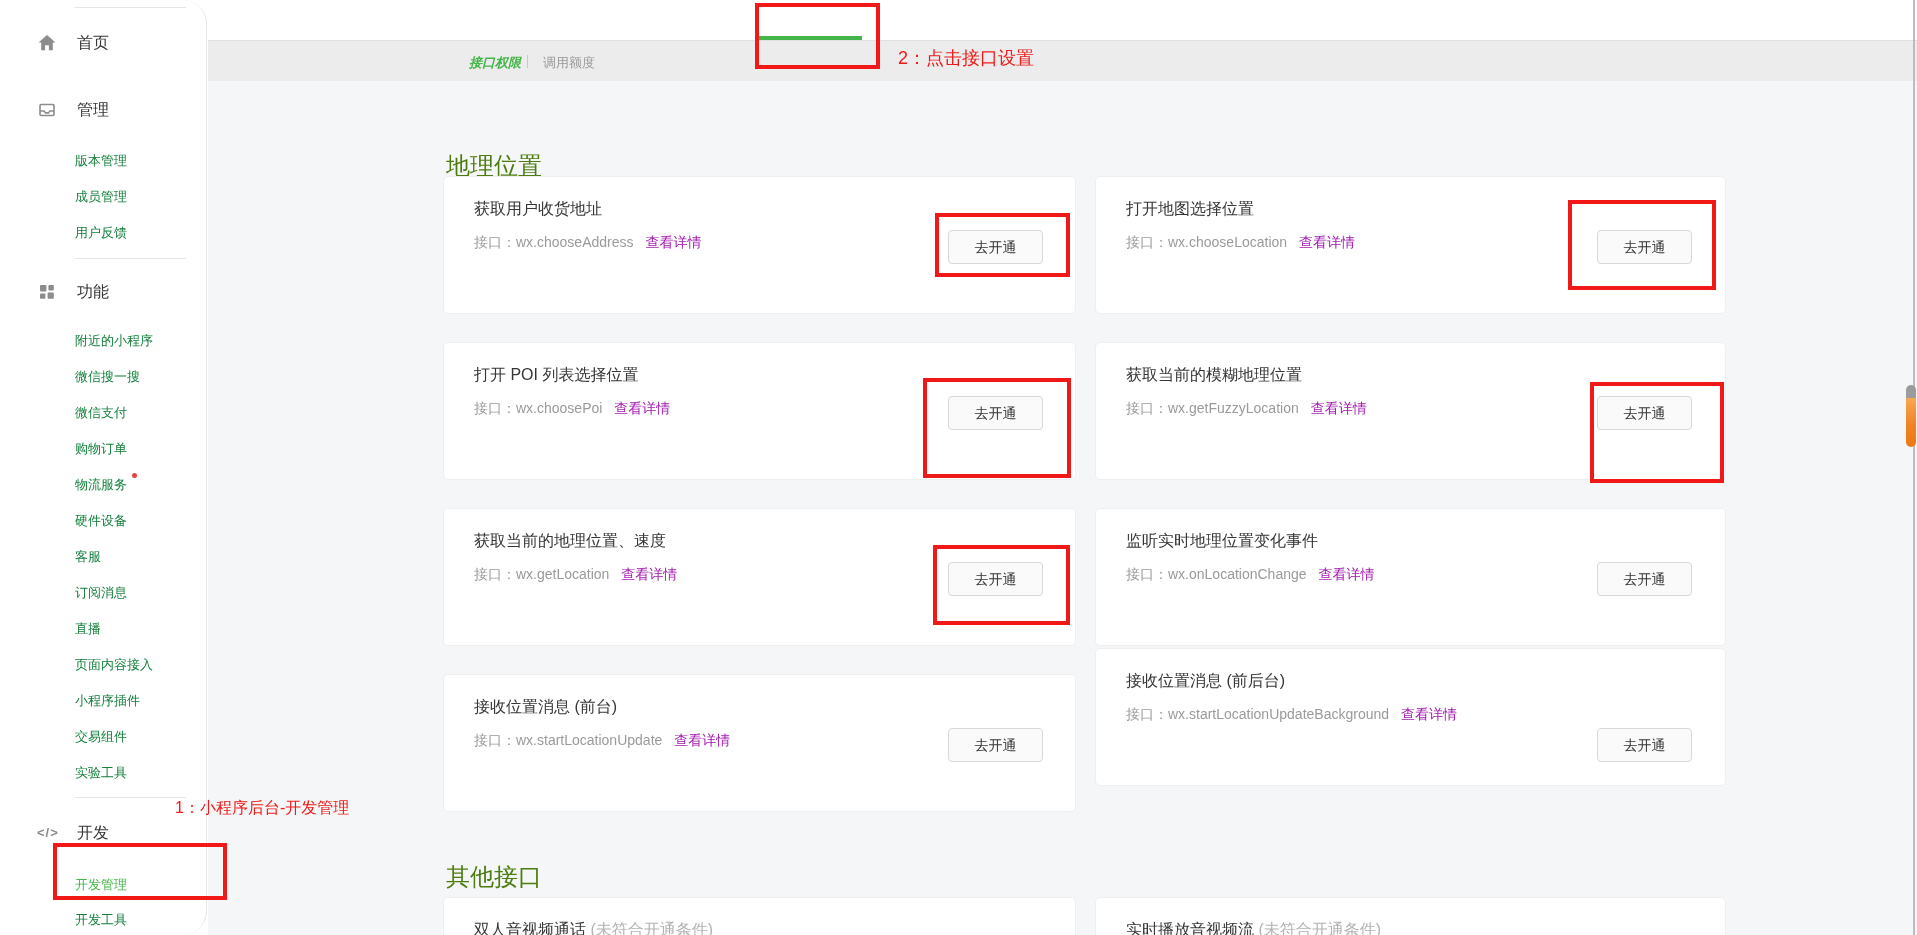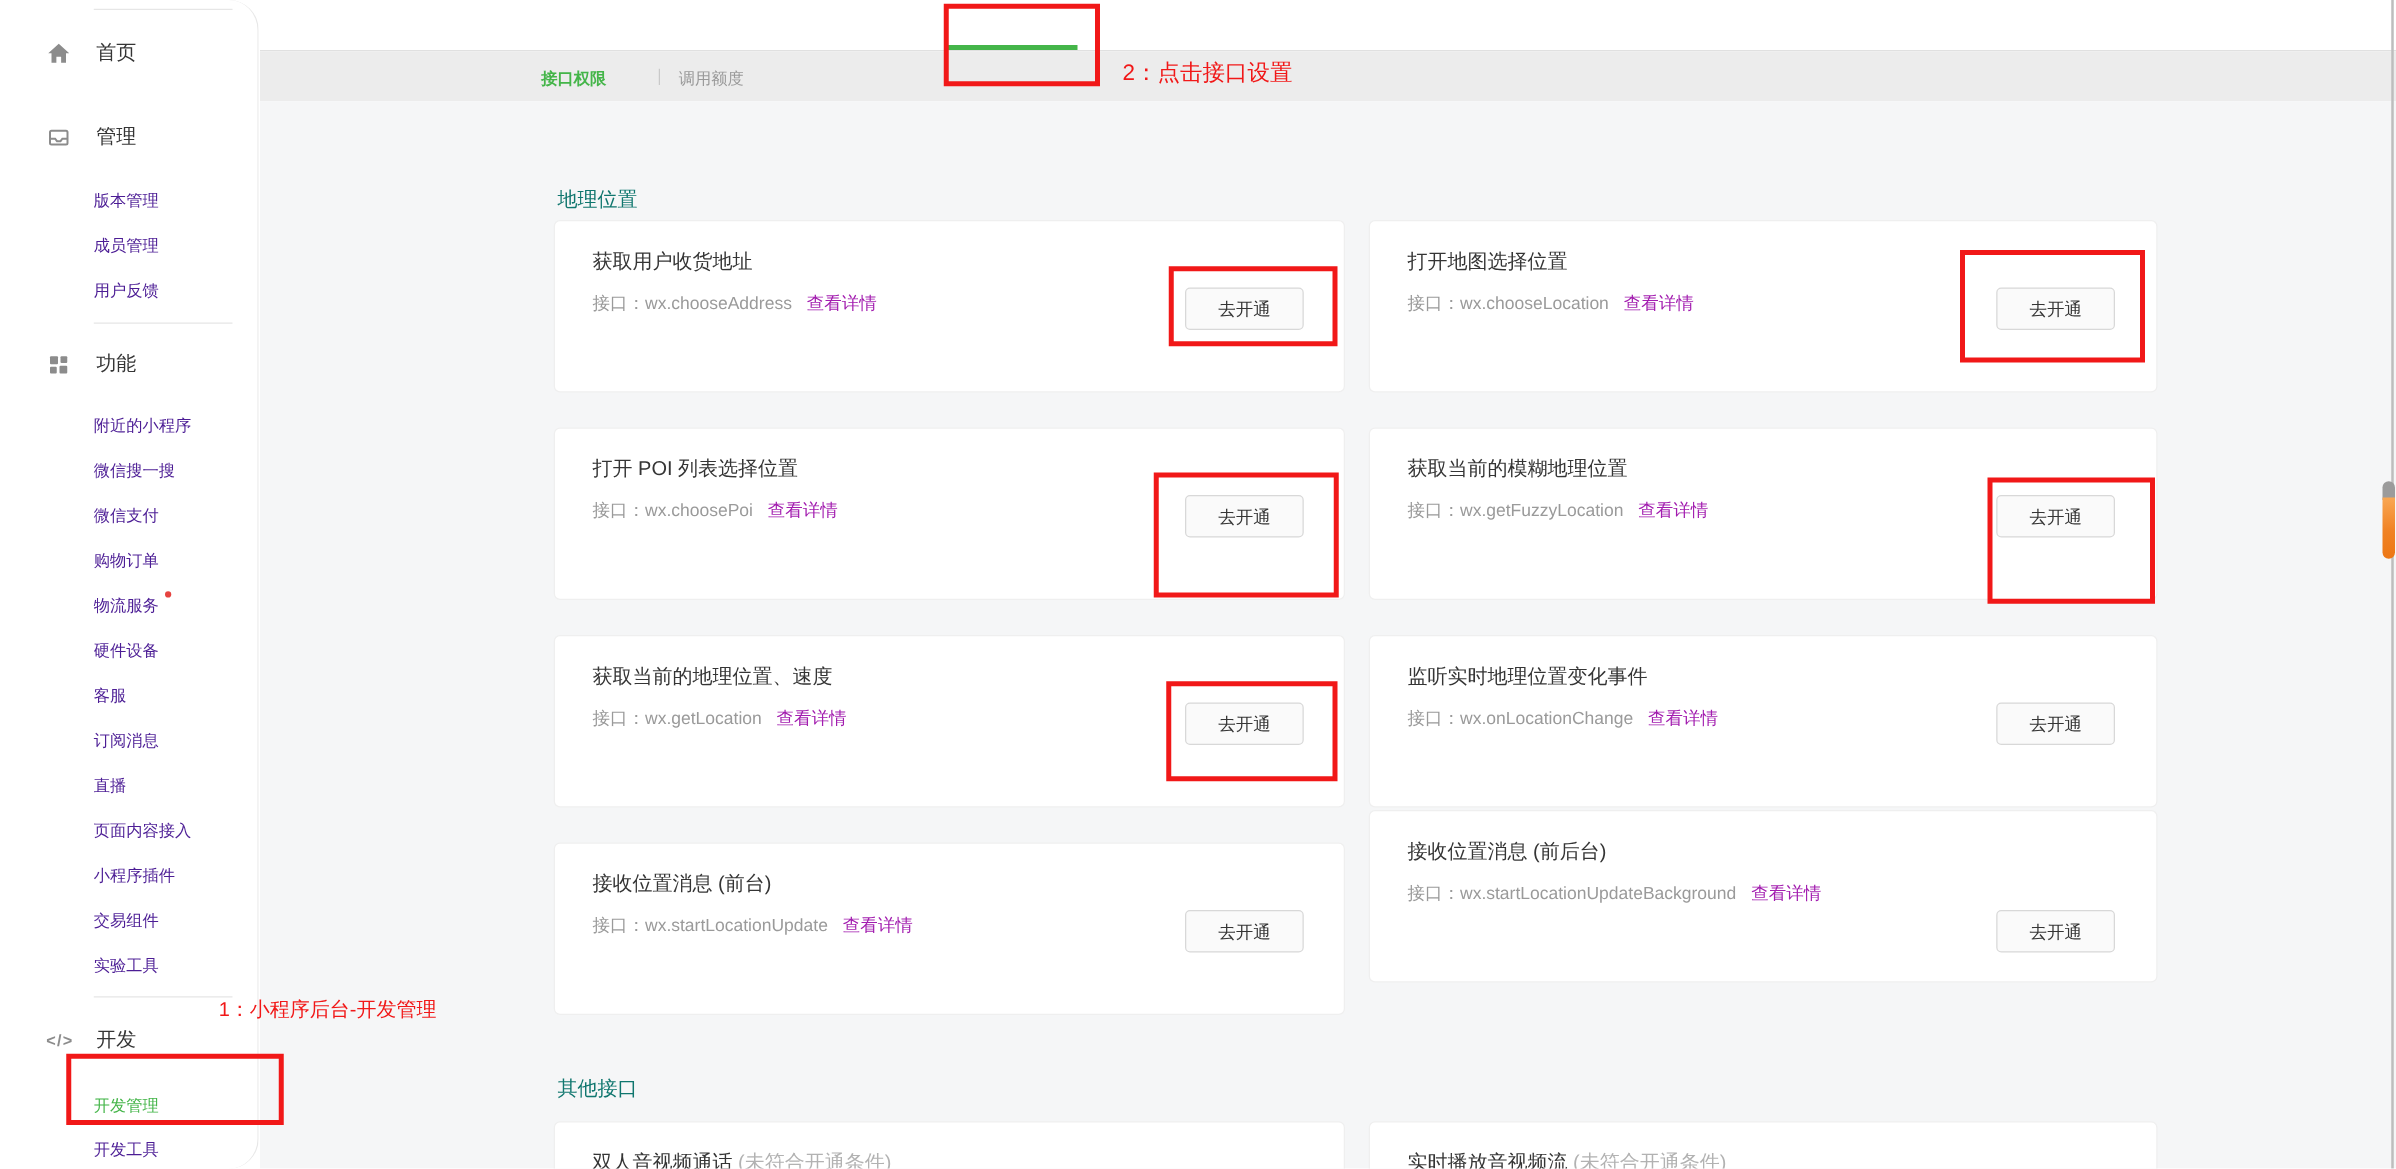--- a/index.html
+++ b/index.html
@@ -7,39 +7,39 @@
   body { font-family:"Liberation Sans", sans-serif; }
   .app { position:relative; width:1917px; height:935px; overflow:hidden; background:#fff; }
 
   
   .sidebar { position:absolute; left:0; top:0; width:207px; height:935px; background:#fff; border-right:1px solid #e7e7e7; z-index:2;border-radius:24px; }
   .sb-divider { position:absolute; left:75px; width:111px; height:1px; background:#e6e6e6; }
   .sb-header { position:absolute; left:77px; font-size:16px; color:#353535; height:20px; line-height:20px; cursor:pointer; }
   .sb-icon { position:absolute; left:37px; width:20px; height:20px; color:#8c8c8c; }
   .sb-icon svg { width:20px; height:20px; display:block; }
   .sb-code { font-size:13px; font-weight:bold; color:#8c8c8c; letter-spacing:1px; line-height:20px; }
-  .sb-item { position:absolute; left:75px; font-size:13px; color:#4c1d95; height:16px; line-height:16px; cursor:pointer; white-space:nowrap; }
+  .sb-item { position:absolute; left:75px; font-size:13px; color:#15803d; height:16px; line-height:16px; cursor:pointer; white-space:nowrap; }
   .sb-item.active { color:#44b549; }
   .sb-dot { position:absolute; width:5px; height:5px; border-radius:50%; background:#e64340; }
 
   
   .topbar { position:absolute; left:208px; top:0; width:1709px; height:41px; background:#fff; border-bottom:1px solid #e0e0e0; z-index:1; }
   .tab { position:absolute; top:12px; transform:translateX(-50%); font-size:16px; color:#9a9a9a; white-space:nowrap; cursor:pointer; }
   .tab.active { color:#353535; }
   .tab-underline { position:absolute; left:757px; top:36px; width:105px; height:4px; background:#44b549; z-index:1; }
 
   
   .substrip { position:absolute; left:208px; top:41px; width:1709px; height:40px; background:#ececec; z-index:0; }
   .subtab { position:absolute; top:54px; font-size:13px; color:#999; cursor:pointer; white-space:nowrap; z-index:1; }
   .subtab.active { color:#44b549; font-weight:bold; }
   .subtab-sep { position:absolute; left:527px; top:55px; width:1px; height:13px; background:#c9c9c9; z-index:1; }
 
   
   .content-bg { position:absolute; left:208px; top:81px; width:1709px; height:854px; background:#f5f6f7; z-index:0; }
-  .section-title { position:absolute; font-size:16px; color:#0f766e; z-index:1; }
+  .section-title { position:absolute; font-size:24px; color:#4d7c0f; z-index:1; }
   .card { position:absolute; background:#fff; border:1px solid #efefef; border-radius:5px; z-index:1; }
   .card-title { position:absolute; left:30px; top:22px; font-size:16px; color:#353535; white-space:nowrap; }
   .card-title .cond { color:#b2b2b2; }
   .card-api { position:absolute; left:30px; top:57px; font-size:14px; color:#9a9a9a; white-space:nowrap; }
   .card-api .link { color:#a21caf; margin-left:8px; cursor:pointer; }
   .open-btn { position:absolute; width:95px; height:34px; background:#fafafa; border:1px solid #d8d8d8; border-radius:4px; font-size:14px; color:#353535; text-align:center; line-height:32px; cursor:pointer; z-index:2; }
 
   
   .redbox { position:absolute; border:4px solid #f11818; z-index:5; background:transparent; }
   .ann { position:absolute; color:#f11818; white-space:nowrap; z-index:6; }
@@ -111,21 +111,21 @@
       <div class="tab" style="left: 497px;">运维中心</div>
       <div class="tab" style="left: 602px;">监控告警</div>
       <div class="tab" style="left: 710px;">开发设置</div>
       <div class="tab active" style="left: 810px;">接口设置</div>
       <div class="tab" style="left: 917px;">安全中心</div>
     </div>
   <div class="tab-underline"></div>
 
   <div class="substrip"></div>
   <div id="subtabs">
-      <div class="subtab active" style="left: 433px;">接口权限</div>
+      <div class="subtab active" style="left: 469px; font-style: italic;">接口权限</div>
       <div class="subtab" style="left: 543px;">调用额度</div>
     </div>
   <span class="subtab-sep"></span>
 
   <div class="content-bg"></div>
 
   <div class="section-title" style="left:446px; top:150px;">地理位置</div>
   <div class="section-title" style="left:446px; top:861px;">其他接口</div>
 
   <div id="cards">

